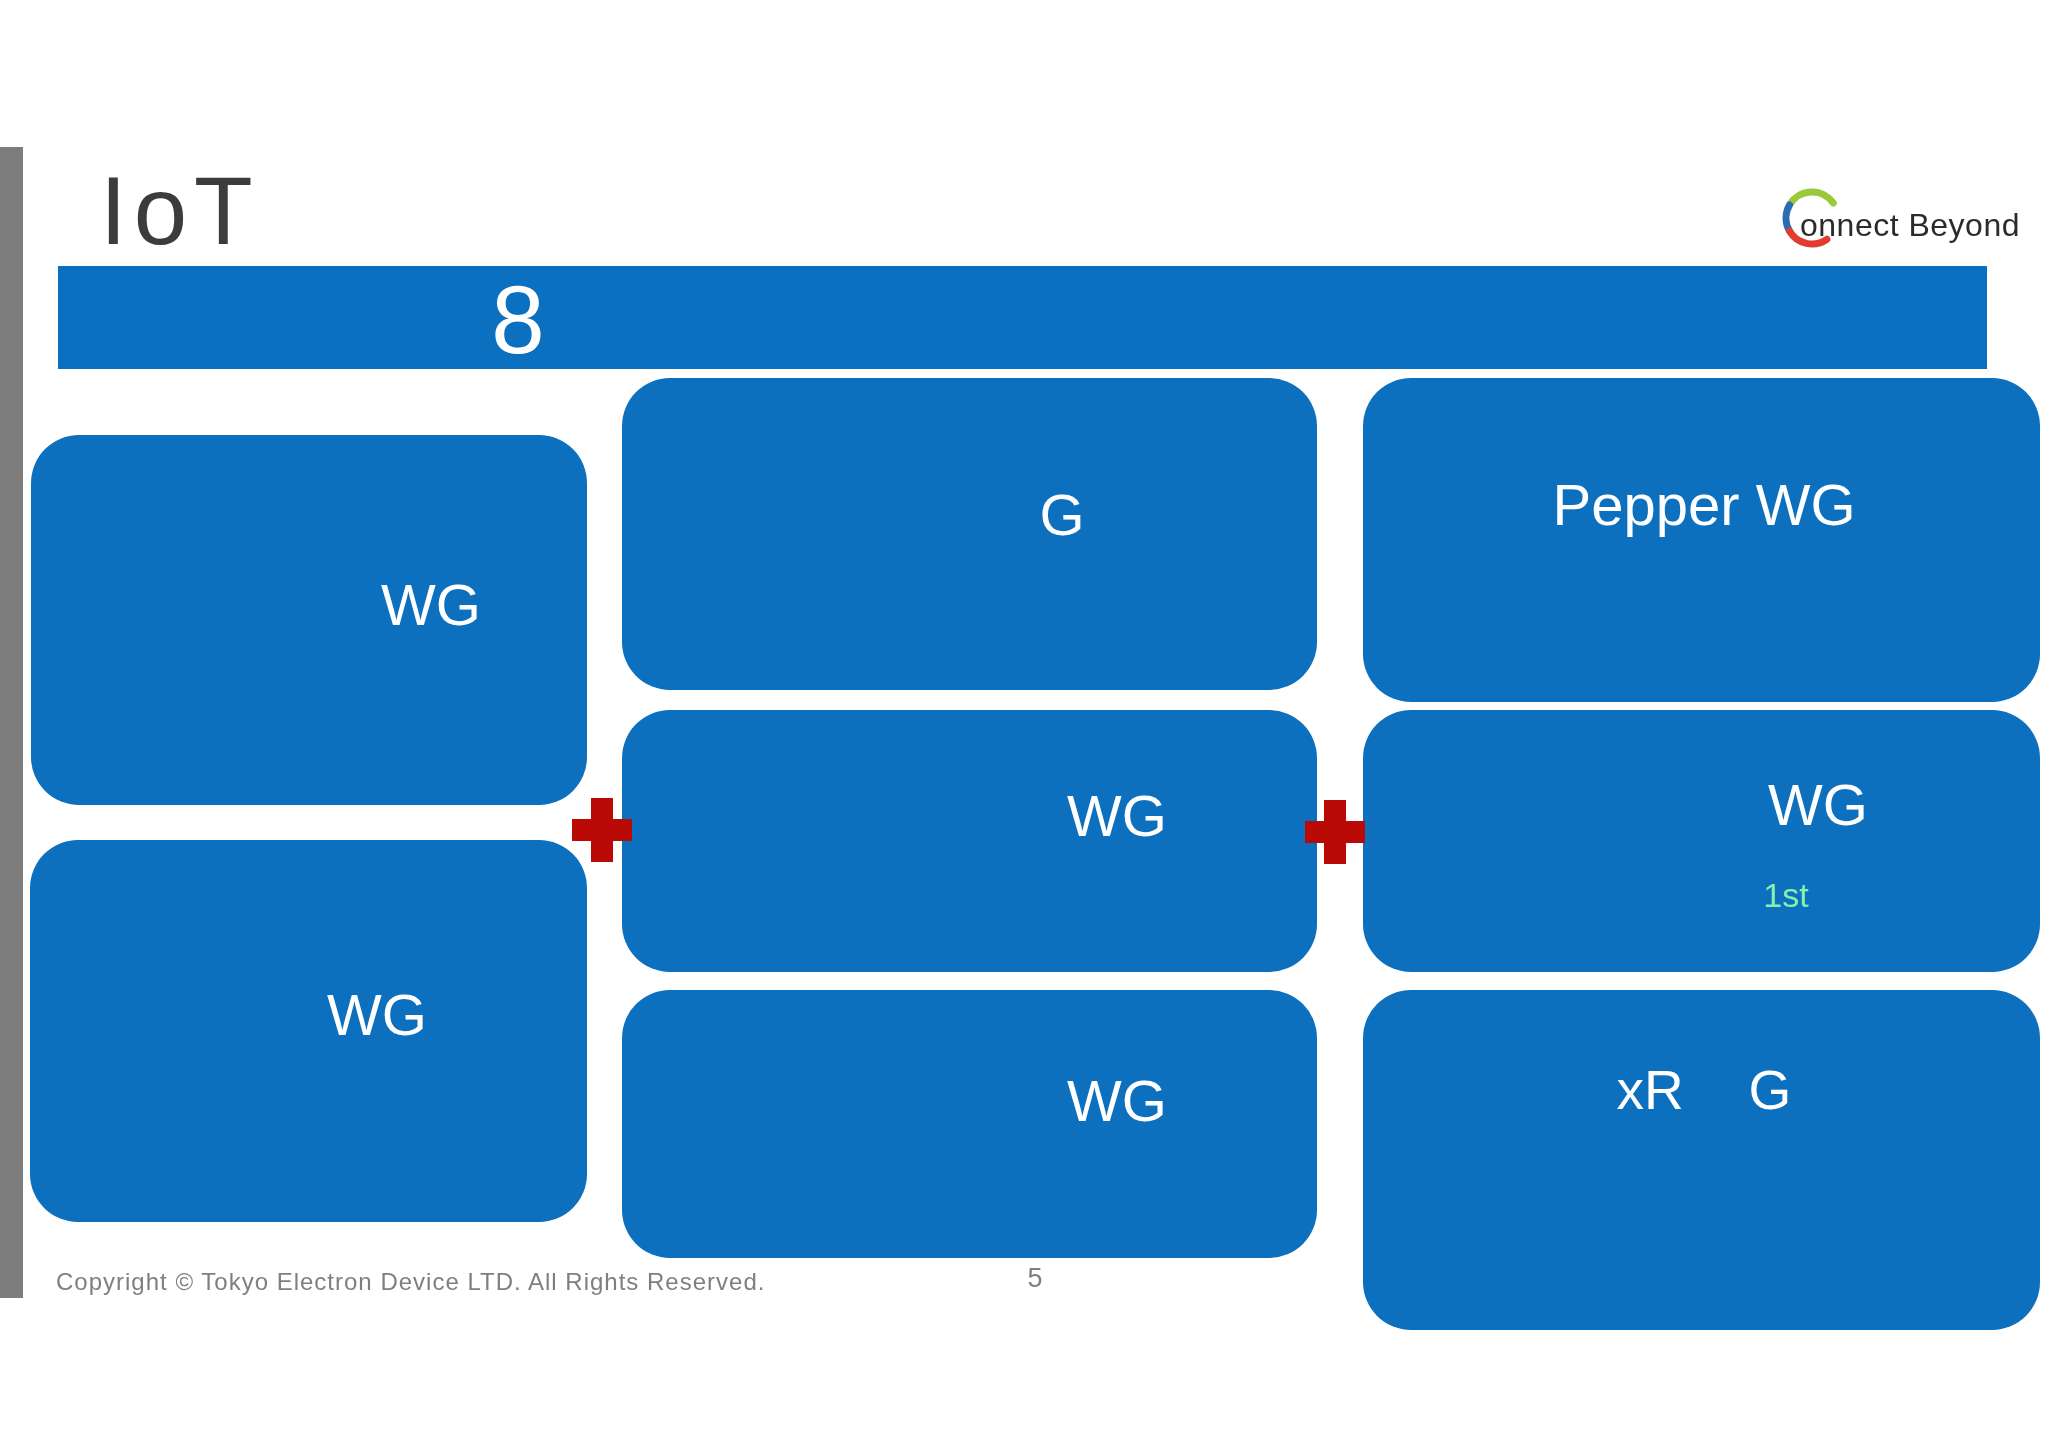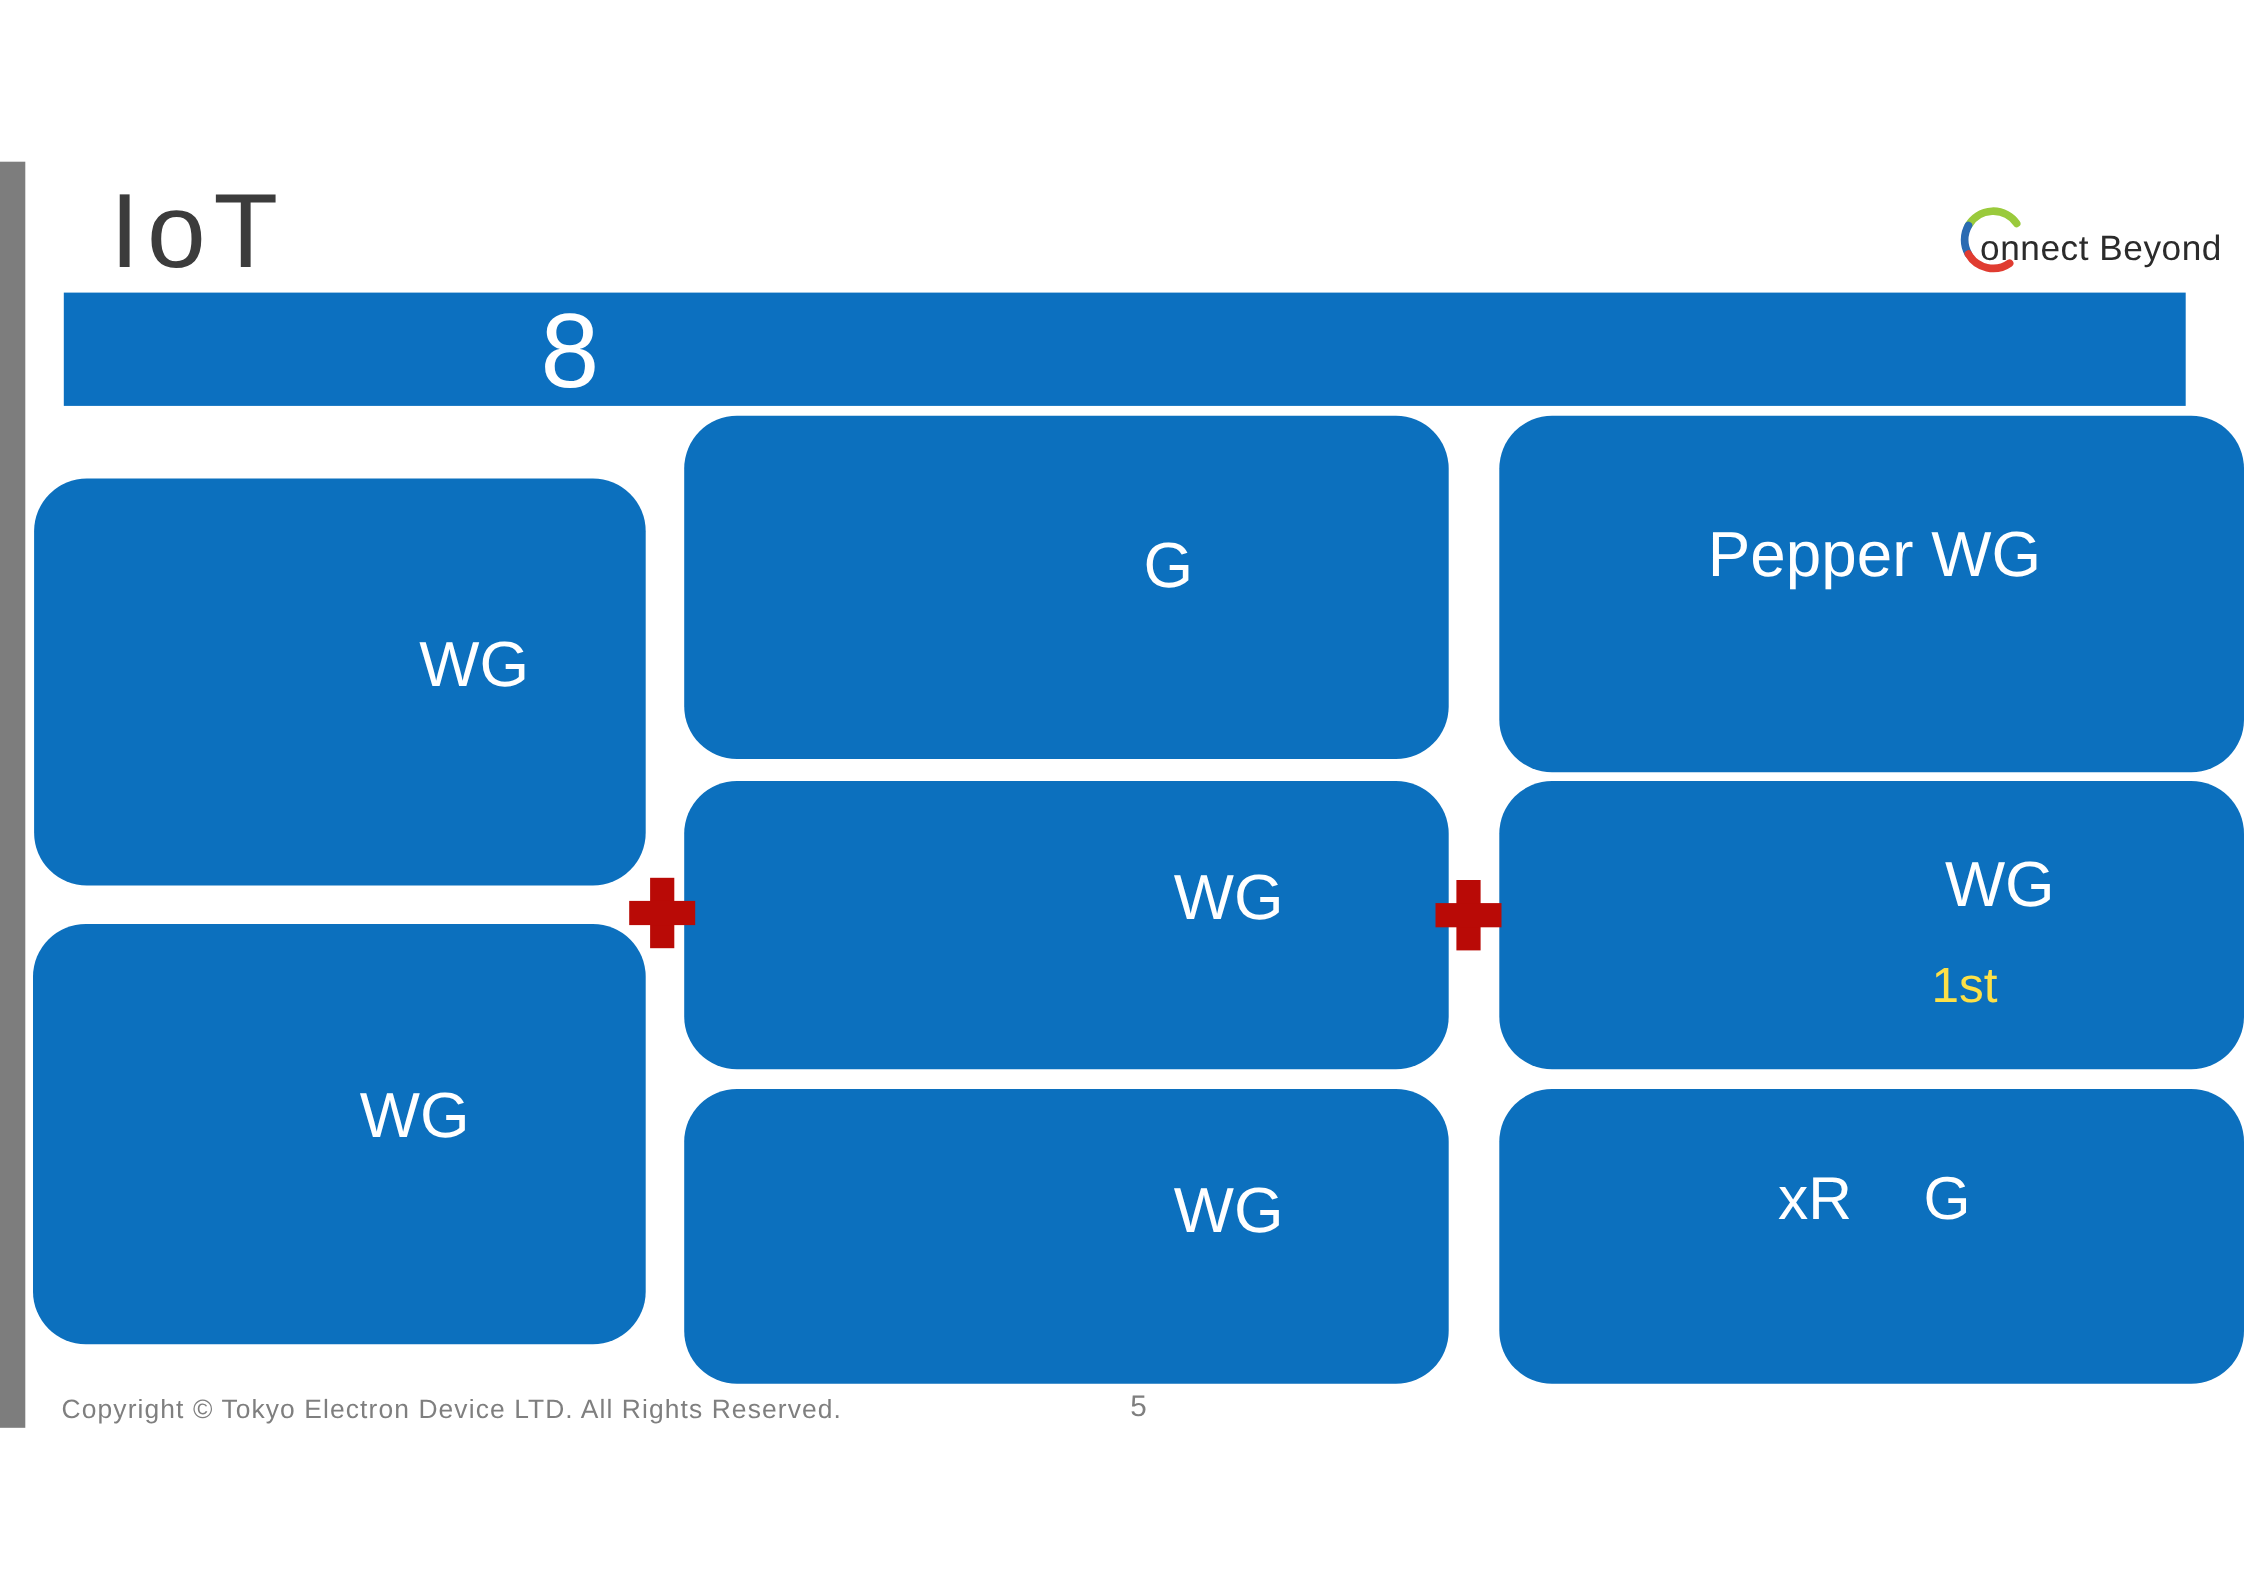--- a/index.html
+++ b/index.html
@@ -40,32 +40,32 @@
   .box-label{
     position:absolute;
     transform:translate(-50%,-50%);
     color:#ffffff;
     font-size:58px;line-height:1;
     white-space:nowrap;
   }
   .box-sublabel{
     position:absolute;
     transform:translate(-50%,-50%);
-    color:#fde047;
-    font-size:45px;line-height:1;
+    color:#86efac;
+    font-size:34px;line-height:1;
     white-space:nowrap;
   }
   #box-left-top   {left:31px;  top:435px; width:556px; height:370px;}
   #box-left-bottom{left:30px;  top:840px; width:557px; height:382px;}
   #box-mid-top    {left:622px; top:378px; width:695px; height:312px;}
   #box-mid-mid    {left:622px; top:710px; width:695px; height:262px;}
   #box-mid-bottom {left:622px; top:990px; width:695px; height:268px;}
   #box-right-top   {left:1363px;top:378px; width:677px; height:324px;}
   #box-right-mid   {left:1363px;top:710px; width:677px; height:262px;}
-  #box-right-bottom{left:1363px;top:990px; width:677px; height:268px;}
+  #box-right-bottom{left:1363px;top:990px; width:677px; height:340px;}
 
   .plus{position:absolute;width:60px;height:64px;}
   .plus .v{position:absolute;left:19px;top:0;width:22px;height:64px;background:#b90a06;}
   .plus .h{position:absolute;left:0;top:21px;width:60px;height:22px;background:#b90a06;}
   #plus-1{left:572px;top:798px;}
   #plus-2{left:1305px;top:800px;}
 
   #logo{left:1773px;top:178px;width:250px;height:84px;}
   #logo text{
     font-family:"Liberation Sans", sans-serif;

